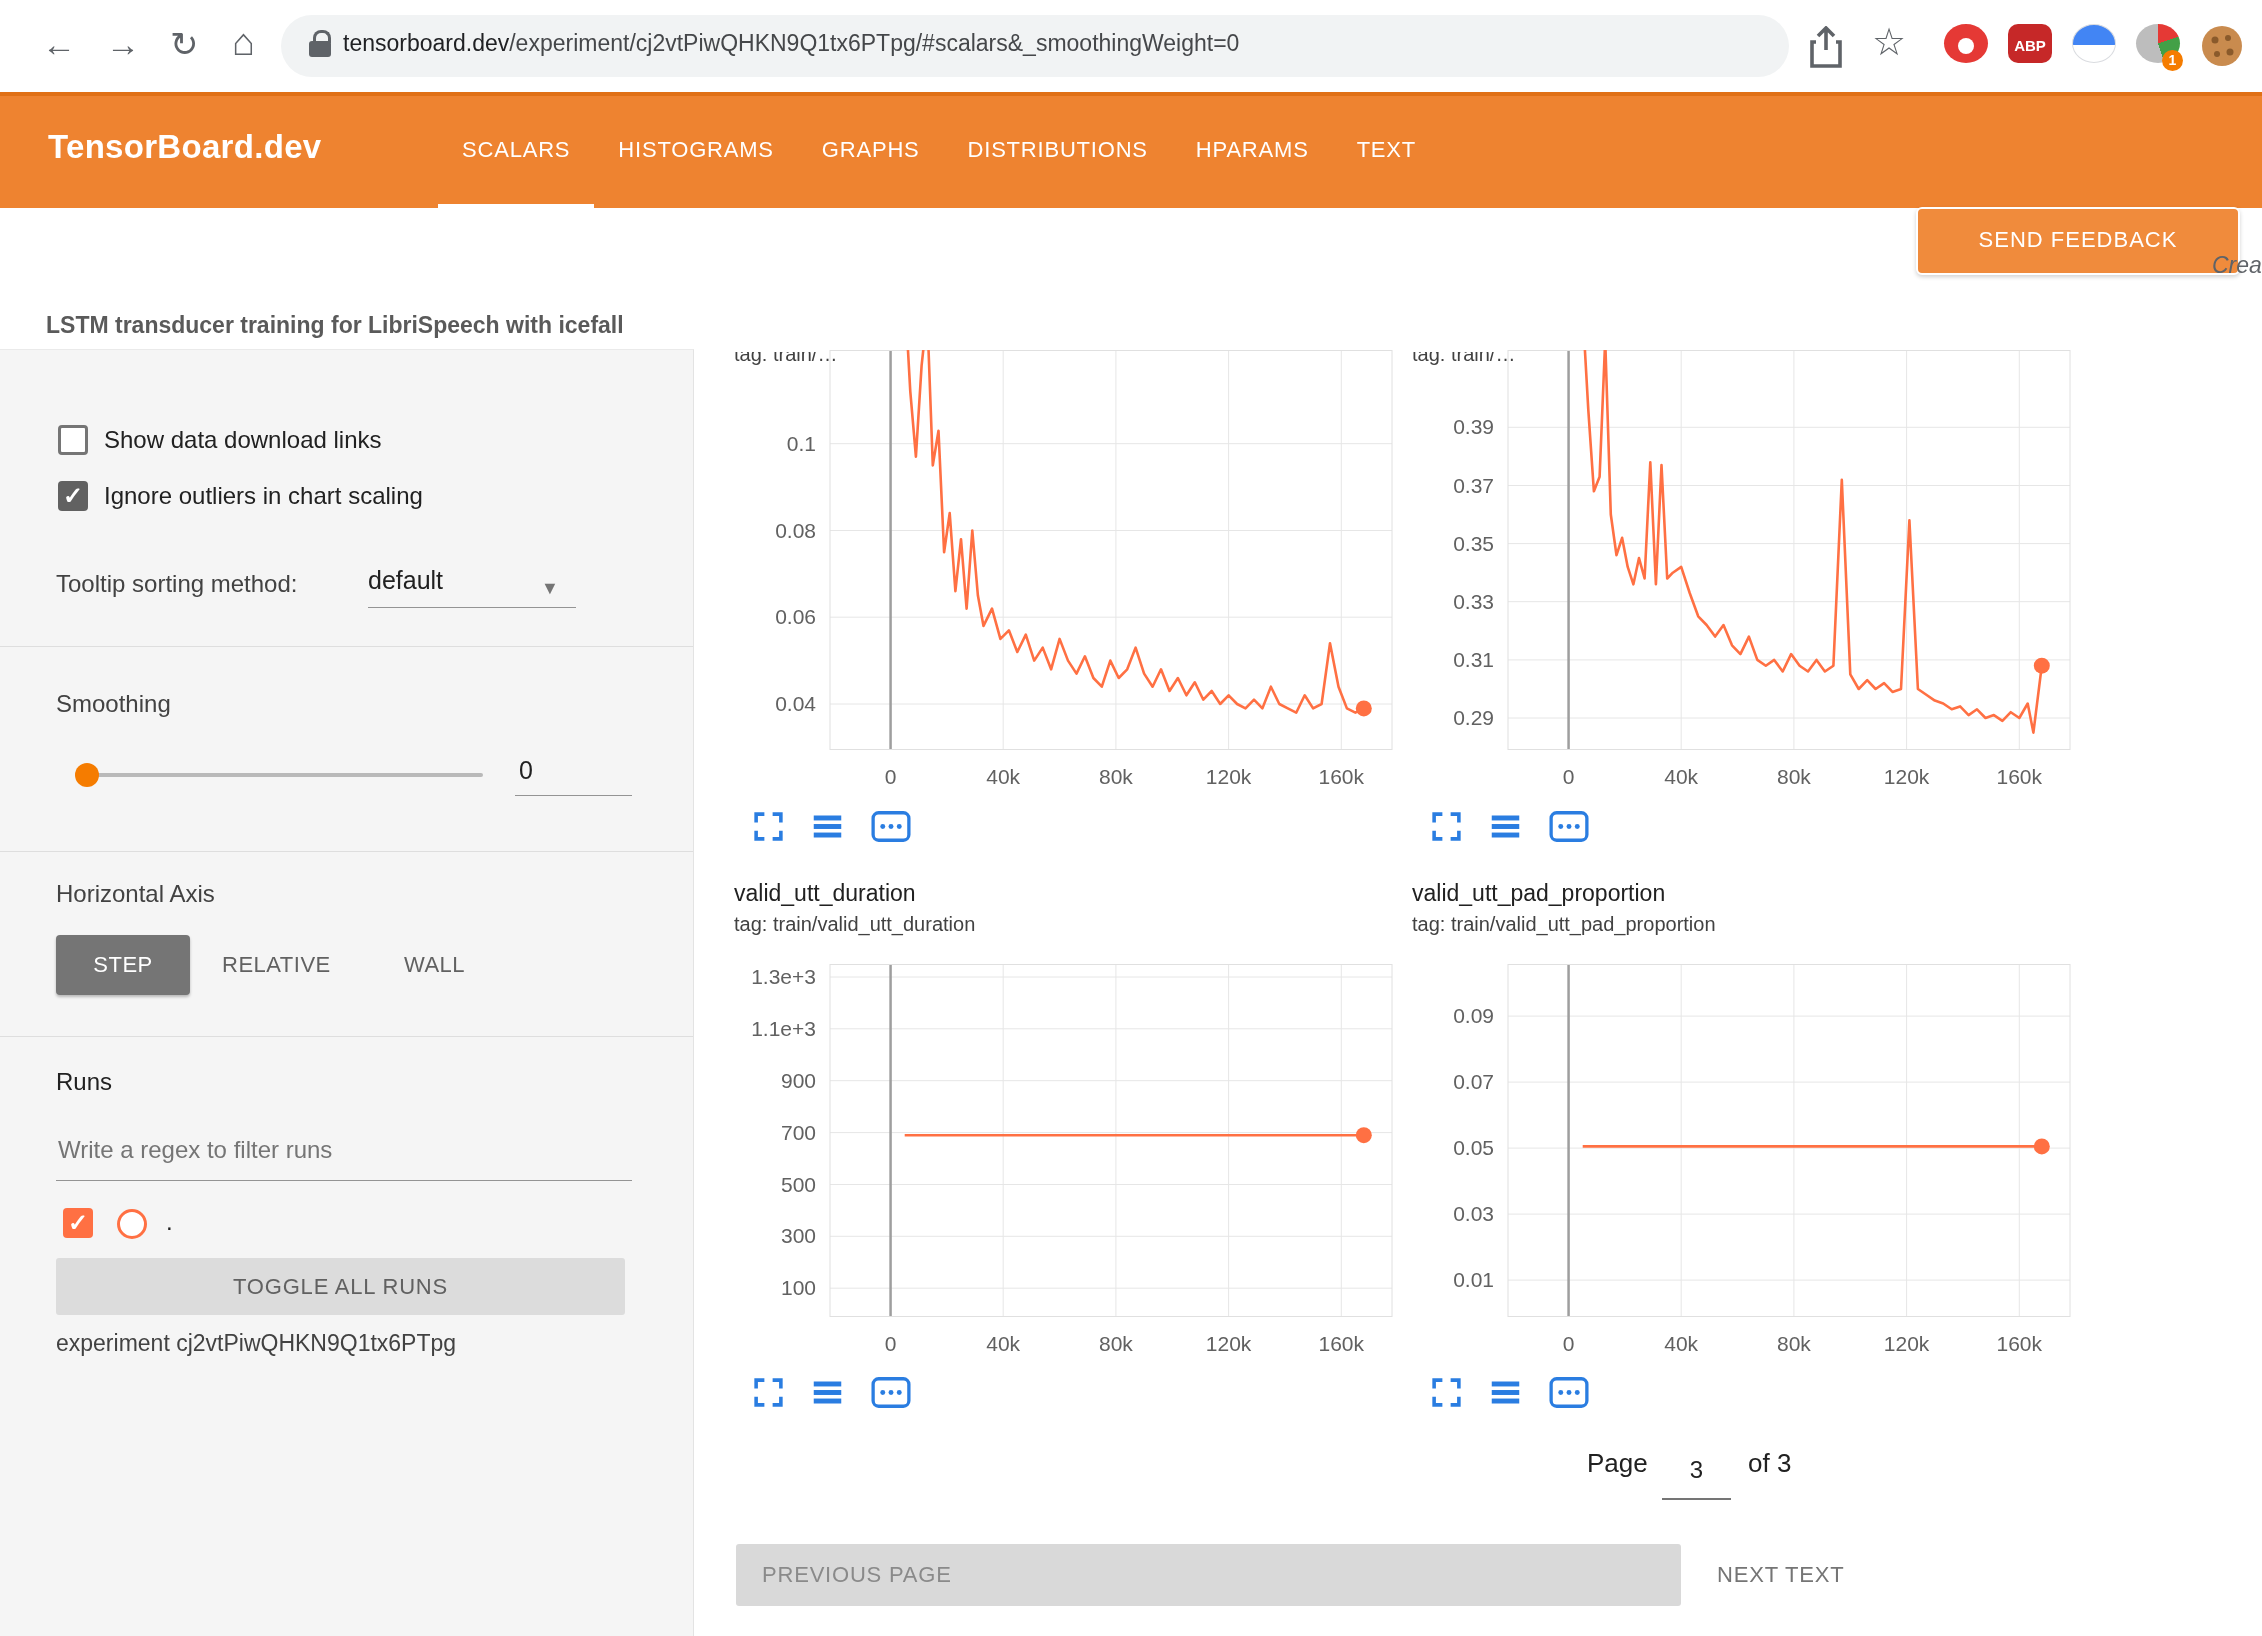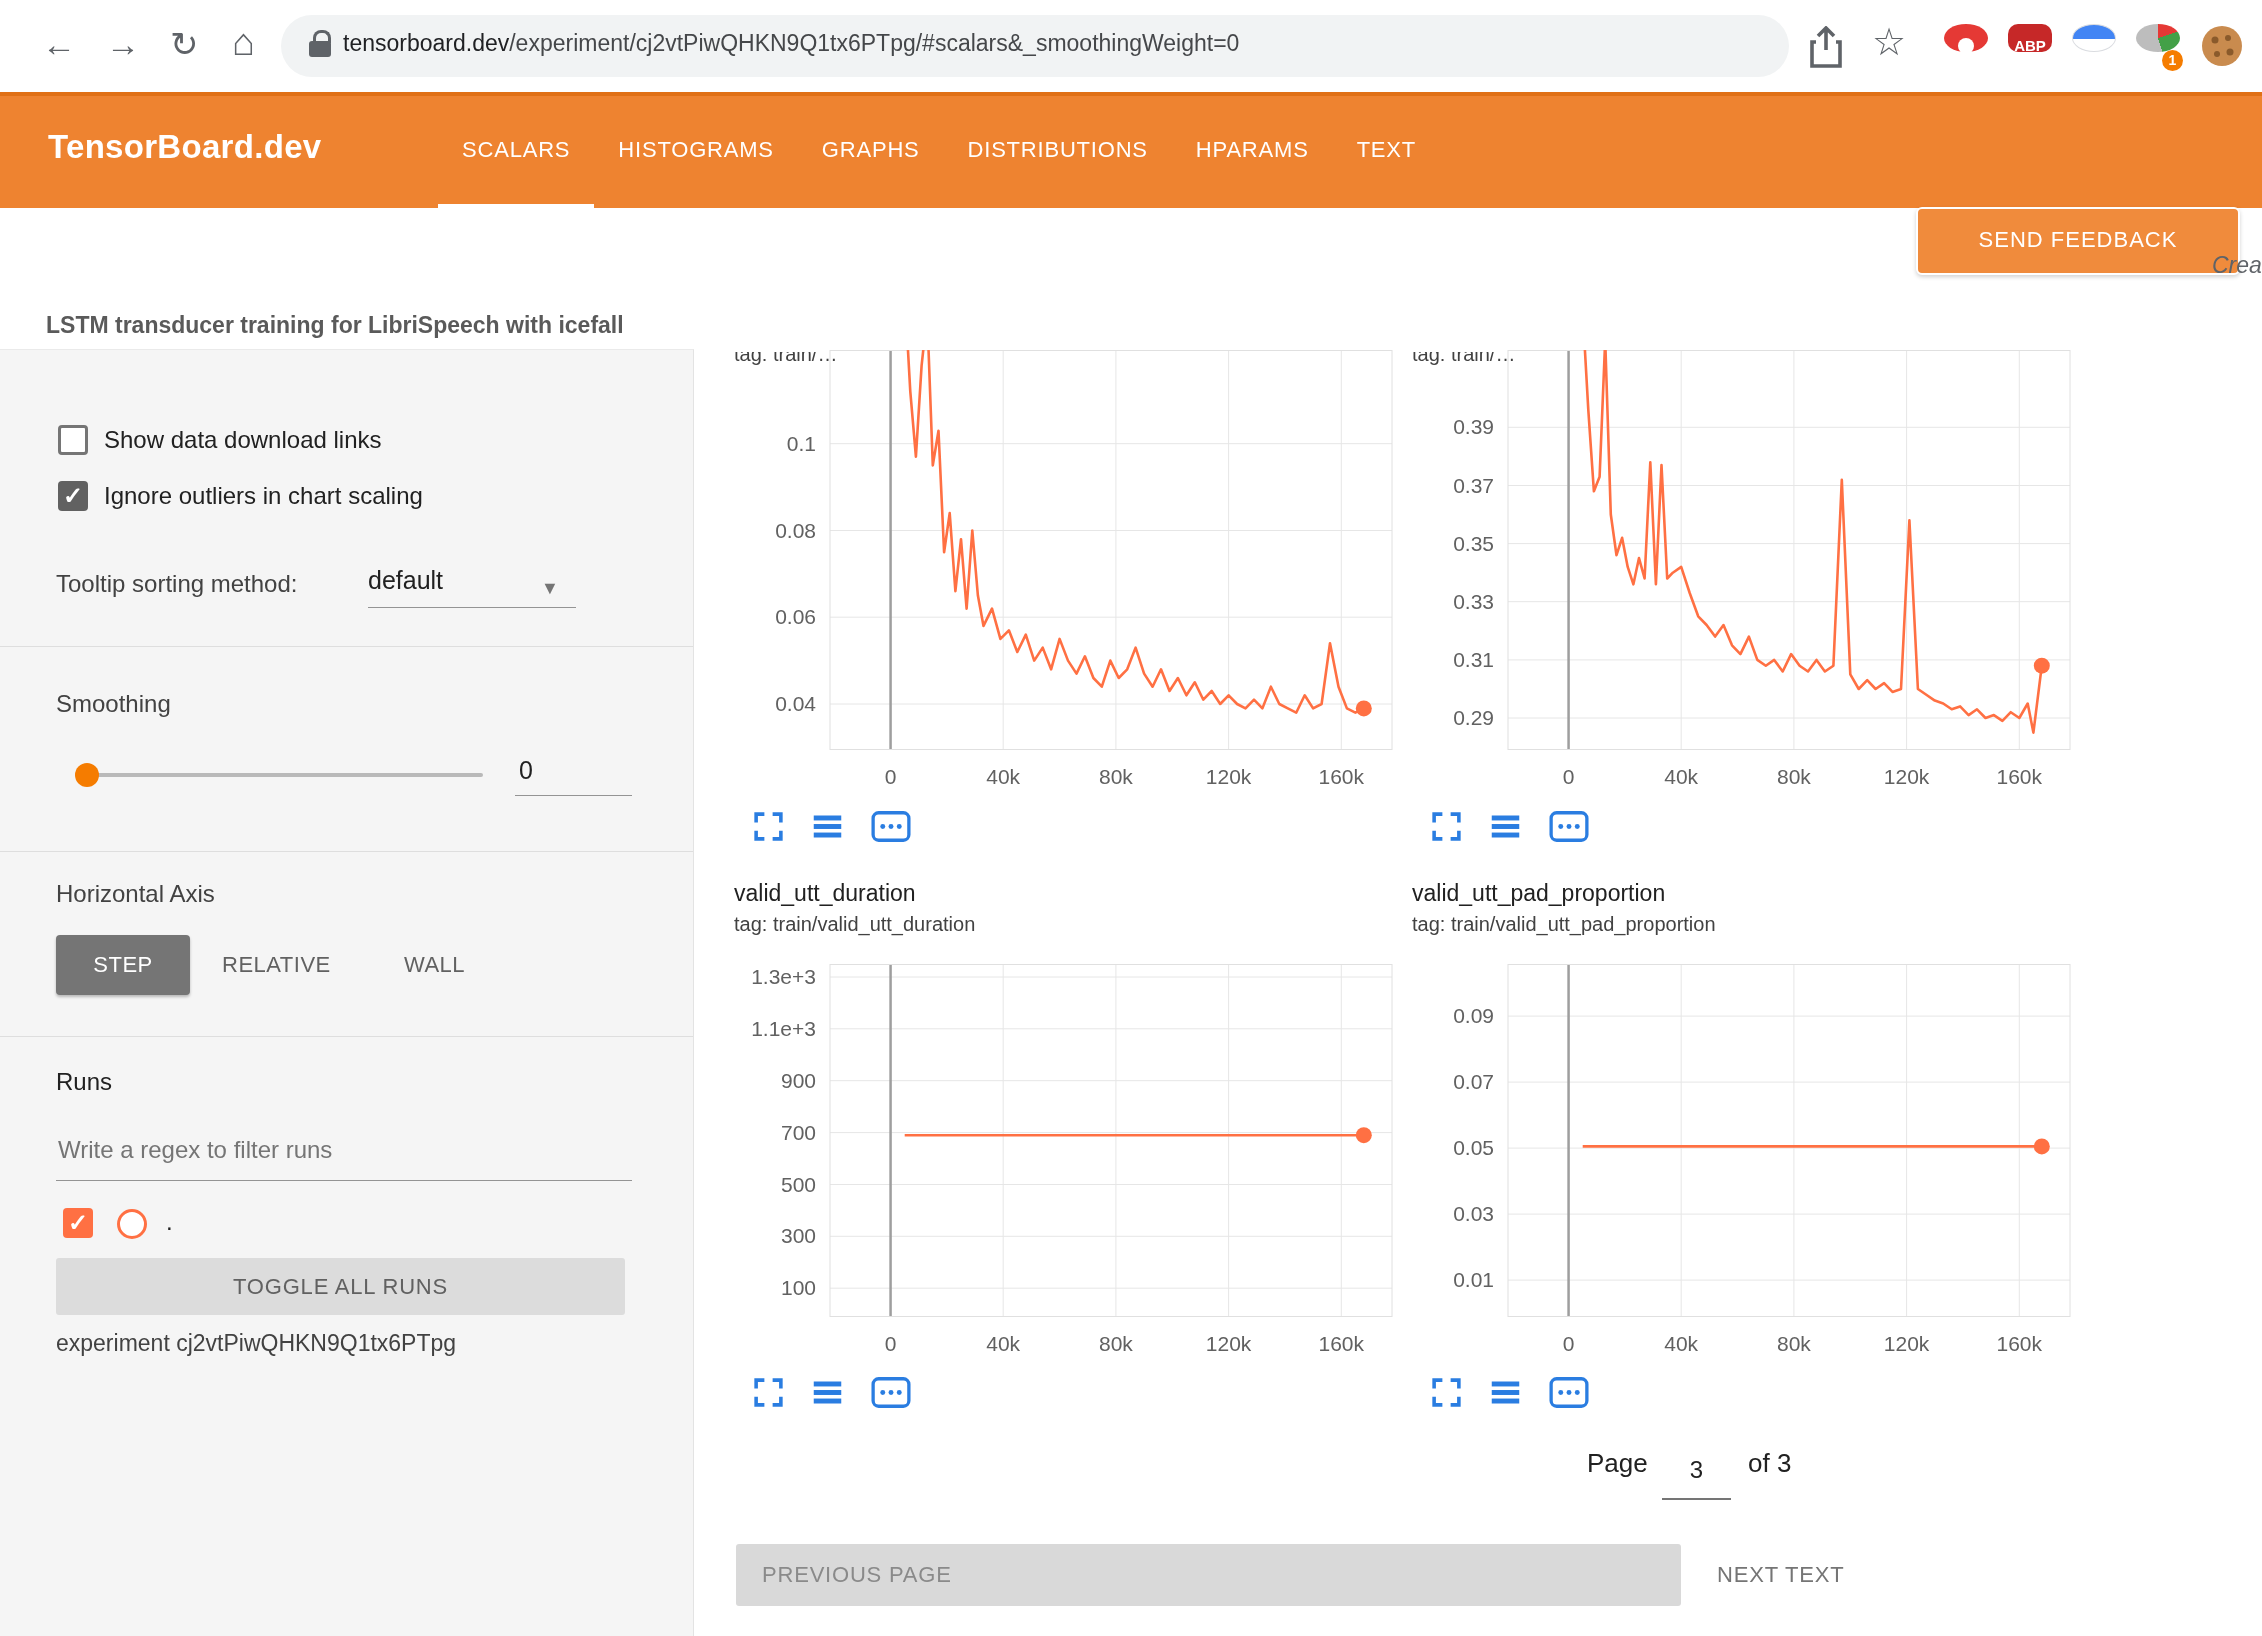--- a/index.html
+++ b/index.html
@@ -7,21 +7,21 @@
         font-family:"Liberation Sans",sans-serif;color:#212121;}
   .abs{position:absolute;}
   
   .browser{position:absolute;left:0;top:0;width:2262px;height:92px;background:#ffffff;}
   .nav-glyph{position:absolute;font-size:34px;color:#5f6368;line-height:40px;cursor:pointer;}
   .urlpill{position:absolute;left:281px;top:15px;width:1508px;height:62px;border-radius:31px;background:#f1f3f4;}
   .lockbody{position:absolute;left:309px;top:41px;width:22px;height:16px;background:#5f6368;border-radius:3px;}
   .lockarc{position:absolute;left:313px;top:30px;width:12px;height:10px;border:3px solid #5f6368;border-bottom:none;border-radius:8px 8px 0 0;}
   .urltext{position:absolute;left:343px;top:30px;font-size:23px;white-space:nowrap;}
   .urltext .host{color:#202124;} .urltext .path{color:#45474a;}
-  .ext{position:absolute;top:24px;width:44px;height:28px;border-radius:50%;}
+  .ext{position:absolute;top:24px;width:44px;height:39px;border-radius:50%;}
   
   .tbheader{position:absolute;left:0;top:92px;width:2262px;height:116px;background:#ee8330;box-shadow:inset 0 4px 0 #e07016;}
   .logo{position:absolute;left:48px;top:36px;font-size:33px;font-weight:700;color:#fff;letter-spacing:.3px;}
   .tabs{position:absolute;left:438px;top:0;height:116px;display:flex;align-items:center;}
   .tab{position:relative;height:116px;display:flex;align-items:center;padding:0 24px;color:#fff;
        font-size:22px;letter-spacing:.8px;cursor:pointer;}
   .tab.active:after{content:"";position:absolute;left:0;right:0;bottom:0;height:4px;background:#fff;}
   .feedback{position:absolute;left:1916px;top:115px;width:320px;height:64px;border:2px solid #ffffff;border-radius:6px;
        background:#f08b3c;color:#fff;font-size:22px;letter-spacing:1px;text-align:center;line-height:62px;cursor:pointer;
        box-shadow:0 2px 4px rgba(0,0,0,.18);}

